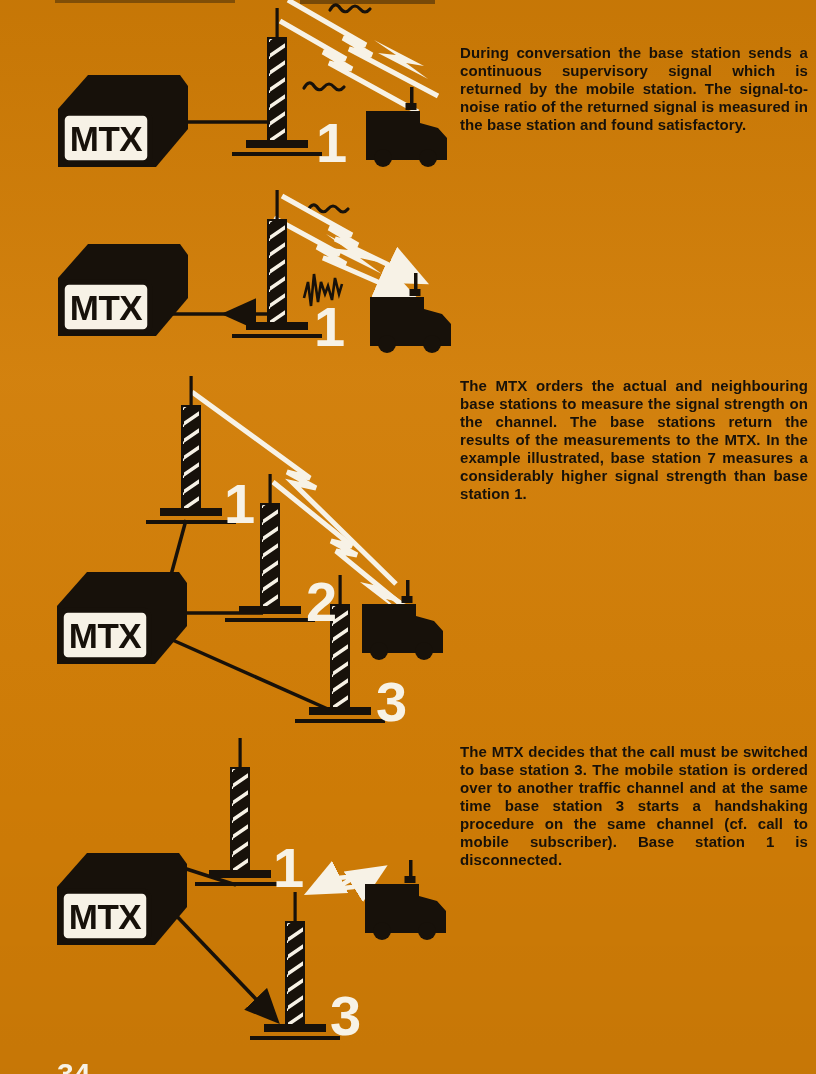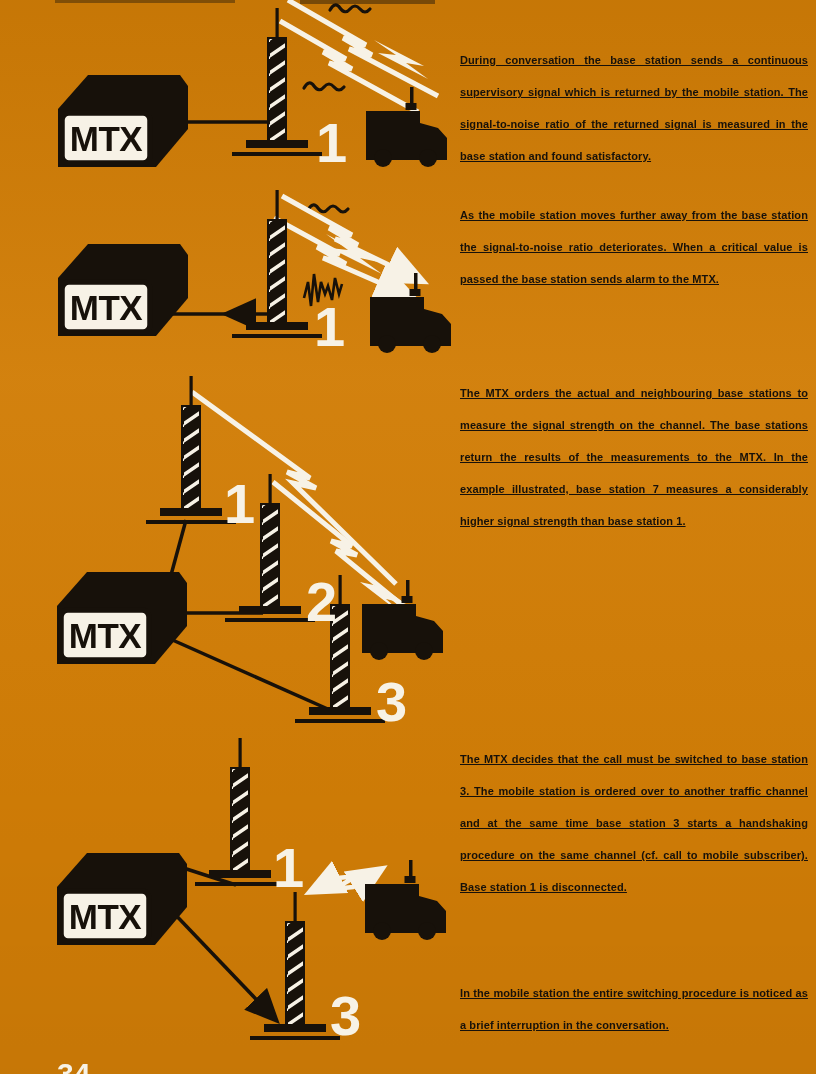--- a/index.html
+++ b/index.html
@@ -6,22 +6,22 @@
   .page{
     position:relative;width:816px;height:1074px;overflow:hidden;
     background-color:var(--bg,#d17d06);
     background-image:linear-gradient(180deg, rgba(0,0,0,.05), rgba(255,255,255,.035) 35%, rgba(0,0,0,.02) 75%, rgba(0,0,0,.05));
     font-family:"Liberation Sans", sans-serif;
   }
   .dg{position:absolute;overflow:visible;}
   .cap{
     position:absolute;width:348px;
     color:var(--ink,#17110a);
-    font-size:11px;line-height:32px;font-weight:700;
-    text-align:justify;letter-spacing:.1px;text-decoration:underline;
+    font-size:15px;line-height:18px;font-weight:700;
+    text-align:justify;letter-spacing:.1px;
   }
   .wire{stroke:var(--ink,#17110a);stroke-width:3.5;}
   .ray{stroke:var(--sig,#f7f2e6);stroke-width:5;fill:none;}
   .boltf{fill:var(--sig,#f7f2e6);}
   .sq{stroke:var(--ink,#17110a);stroke-width:3.2;fill:none;stroke-linecap:round;}
   .noise{stroke:var(--ink,#17110a);stroke-width:2.6;fill:none;}
   .num{
     fill:var(--paper,#f7f2e6);
     font-size:56px;font-weight:700;font-family:"Liberation Sans",sans-serif;
   }
@@ -109,21 +109,20 @@
     <g>
       <path class="wire" d="M250,124 L198,124" marker-end="url(#ab)" fill="none"></path>
       <line class="wire" x1="198" y1="124" x2="142" y2="124"></line>
     </g>
     <use href="#tower" x="202" y="0"></use>
     <use href="#mtxbox" x="28" y="52"></use>
     <text class="mtx" x="76" y="130">MTX</text>
     <text class="num" x="284" y="156">1</text>
     <use href="#truck" x="338" y="83"></use>
   </svg>
-  <div class="cap" style="left:460px;top:199px">As the mobile station moves further away from the base station the signal-to-noise ratio deteriorates. When a critical value is passed the base station sends alarm to the MTX.</div>
 
   <svg class="dg" style="left:30px;top:370px" width="426" height="372" viewBox="0 0 426 372">
     <g>
       <path class="ray" d="M162,22 L280,108 l-23,-6 l29,16 l-23,-5 L366,214"></path>
       <path class="ray" d="M243,112 L322,176 l-21,-5 l26,14 l-21,-4 L378,240"></path>
       <path class="boltf" d="M322,196 L376,234 L356,229 L382,252 L330,212 L348,216 Z"></path>
     </g>
     <g>
       <line class="wire" x1="138" y1="216" x2="156" y2="150"></line>
       <line class="wire" x1="148" y1="243" x2="233" y2="243"></line>
@@ -151,17 +150,16 @@
     </g>
     <use href="#tower" x="165" y="-7"></use>
     <use href="#tower" x="220" y="147"></use>
     <use href="#mtxbox" x="27" y="106"></use>
     <text class="mtx" x="75" y="184">MTX</text>
     <text class="num" x="243" y="142">1</text>
     <text class="num" x="300" y="290">3</text>
     <use href="#truck" x="333" y="115"></use>
   </svg>
   <div class="cap" style="left:460px;top:743px">The MTX decides that the call must be switched to base station 3. The mobile station is ordered over to another traffic channel and at the same time base station 3 starts a handshaking procedure on the same channel (cf. call to mobile subscriber). Base station 1 is disconnected.</div>
-  <div class="cap" style="left:460px;top:977px">In the mobile station the entire switching procedure is noticed as a brief interruption in the conversation.</div>
 
   <div class="pageno">34</div>
 
 </div>
 
 </body></html>

